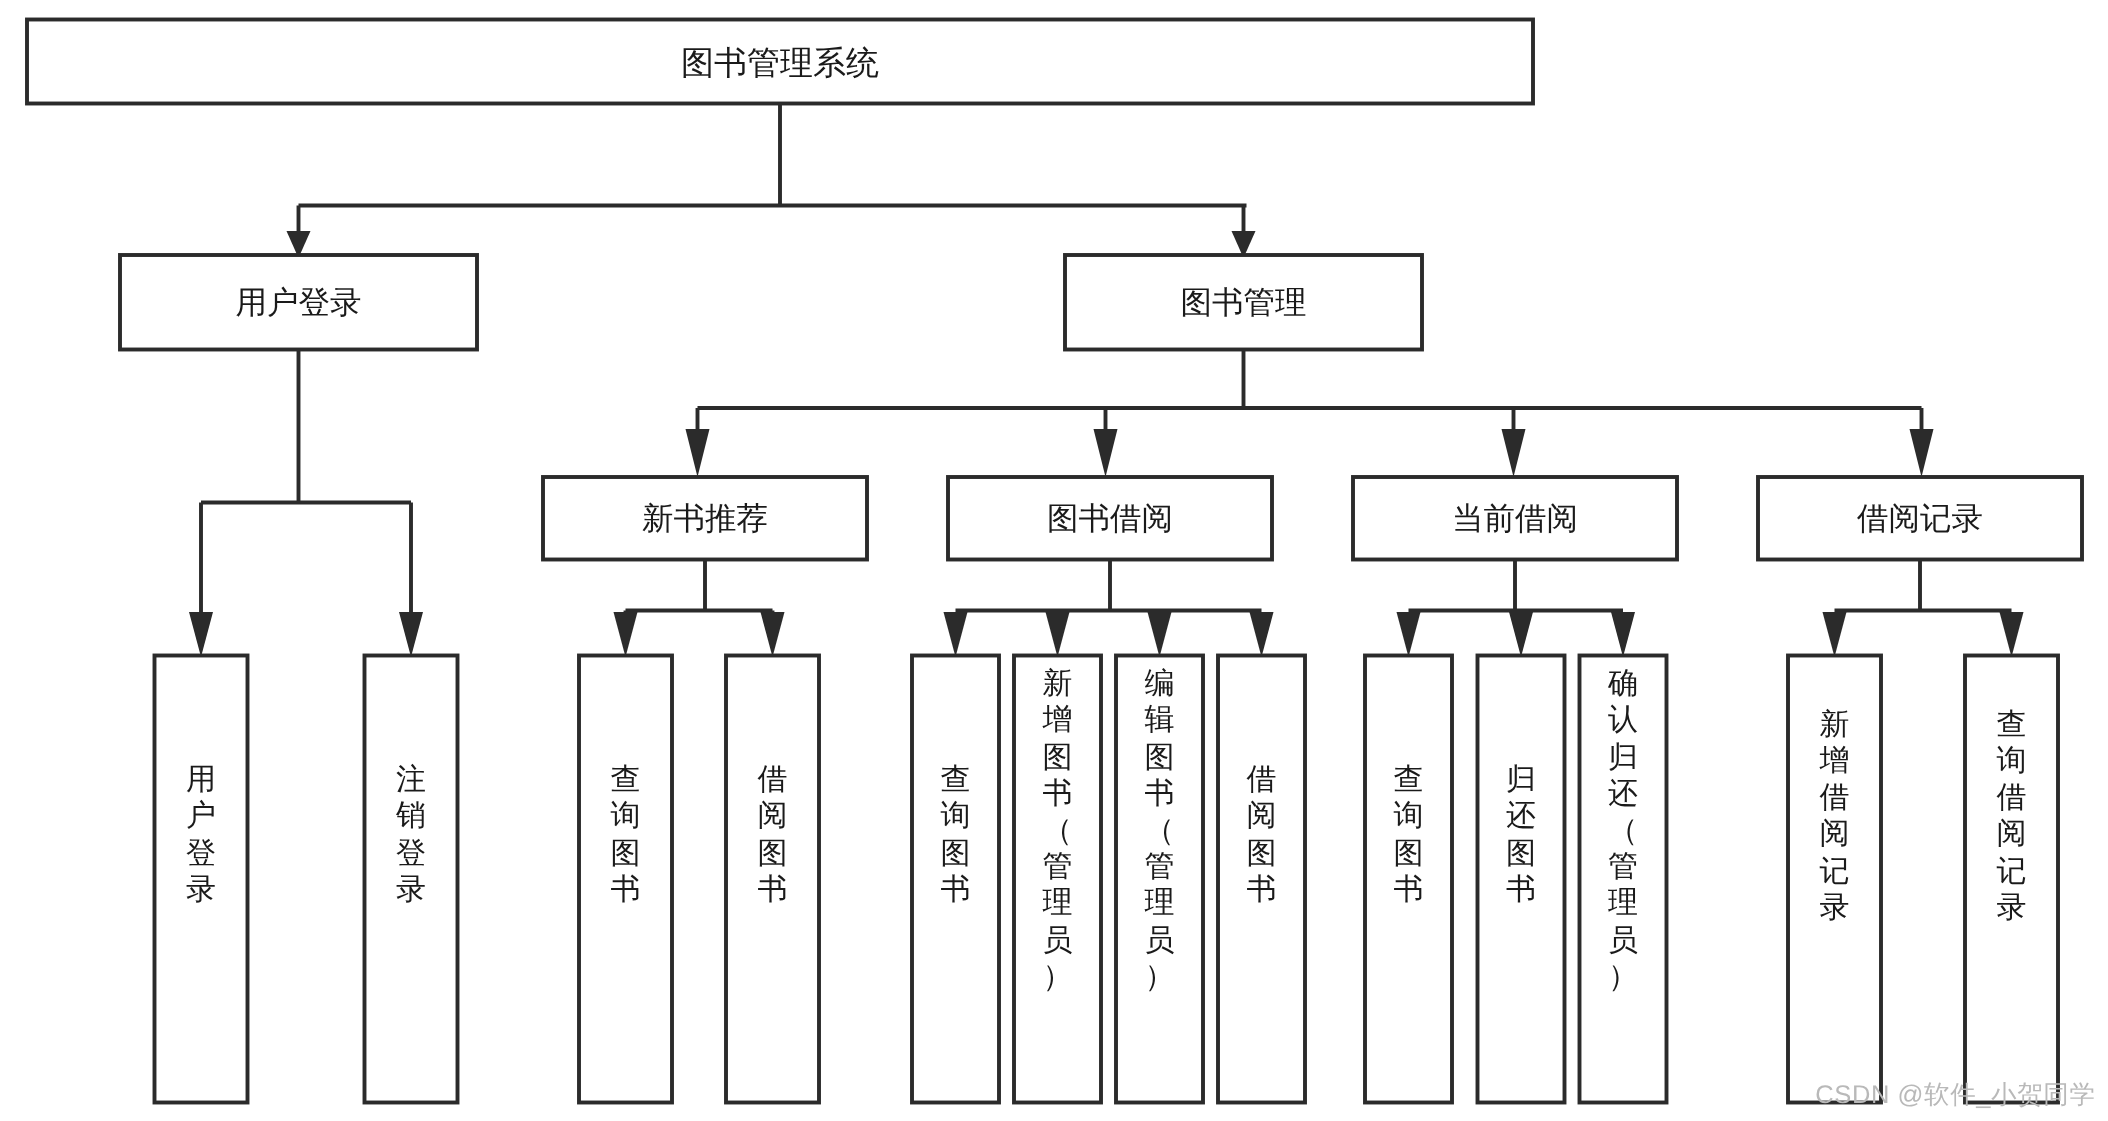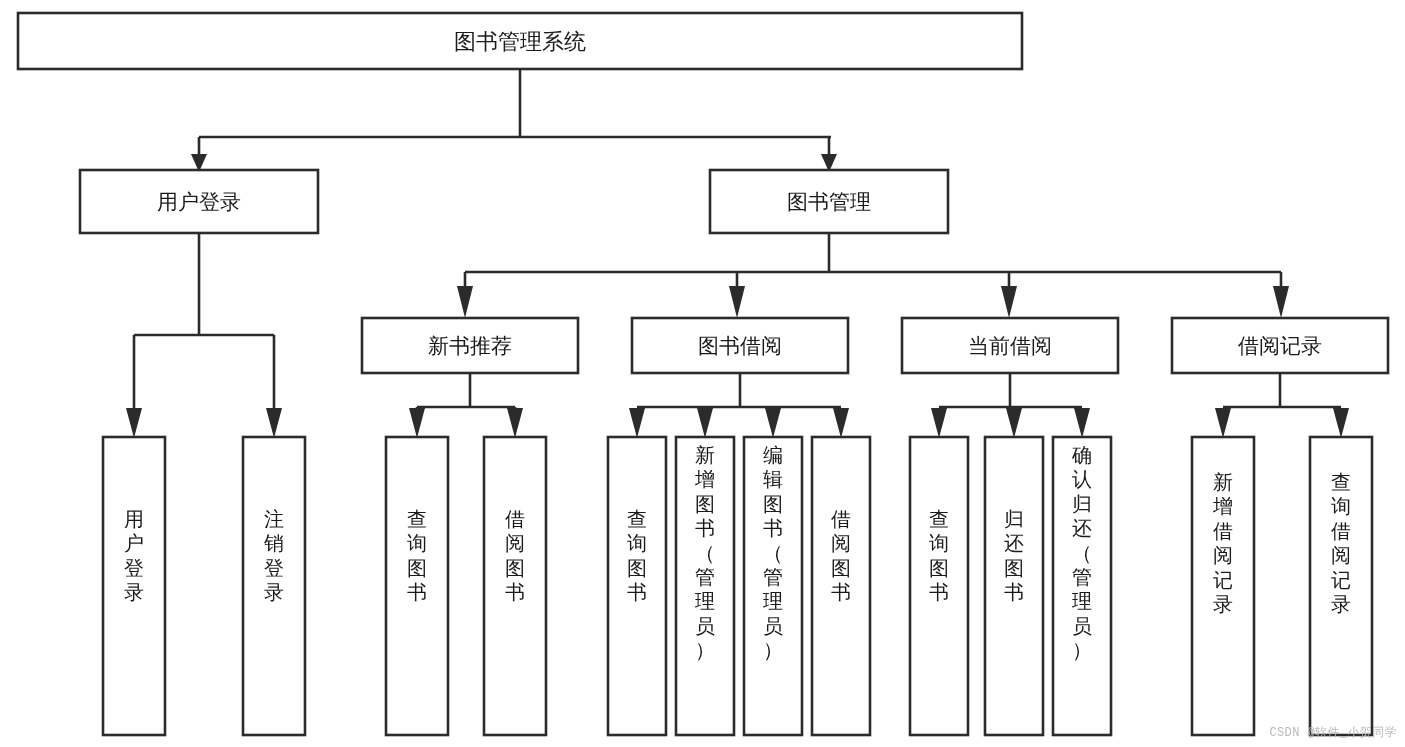--- a/index.html
+++ b/index.html
@@ -54,23 +54,23 @@
     color: #1a1a1a;
     text-align: center;
     font-family: "DejaVu Sans", "Liberation Sans", sans-serif;
     white-space: pre-line;
     pointer-events: none;
   }
   .watermark {
     position: absolute;
     right: 8px;
     bottom: 6px;
-    font-size: 12px;
+    font-size: 17px;
     color: #b9b9b9;
-    font-family: Liberation Mono, monospace;
+    font-family: Liberation Sans, sans-serif;
     letter-spacing: 0.4px;
   }
 </style>
 </head>
 <body>
 
 <svg id="diagram" viewBox="0 0 1405 747" xmlns="http://www.w3.org/2000/svg">
 
   <g>
 

